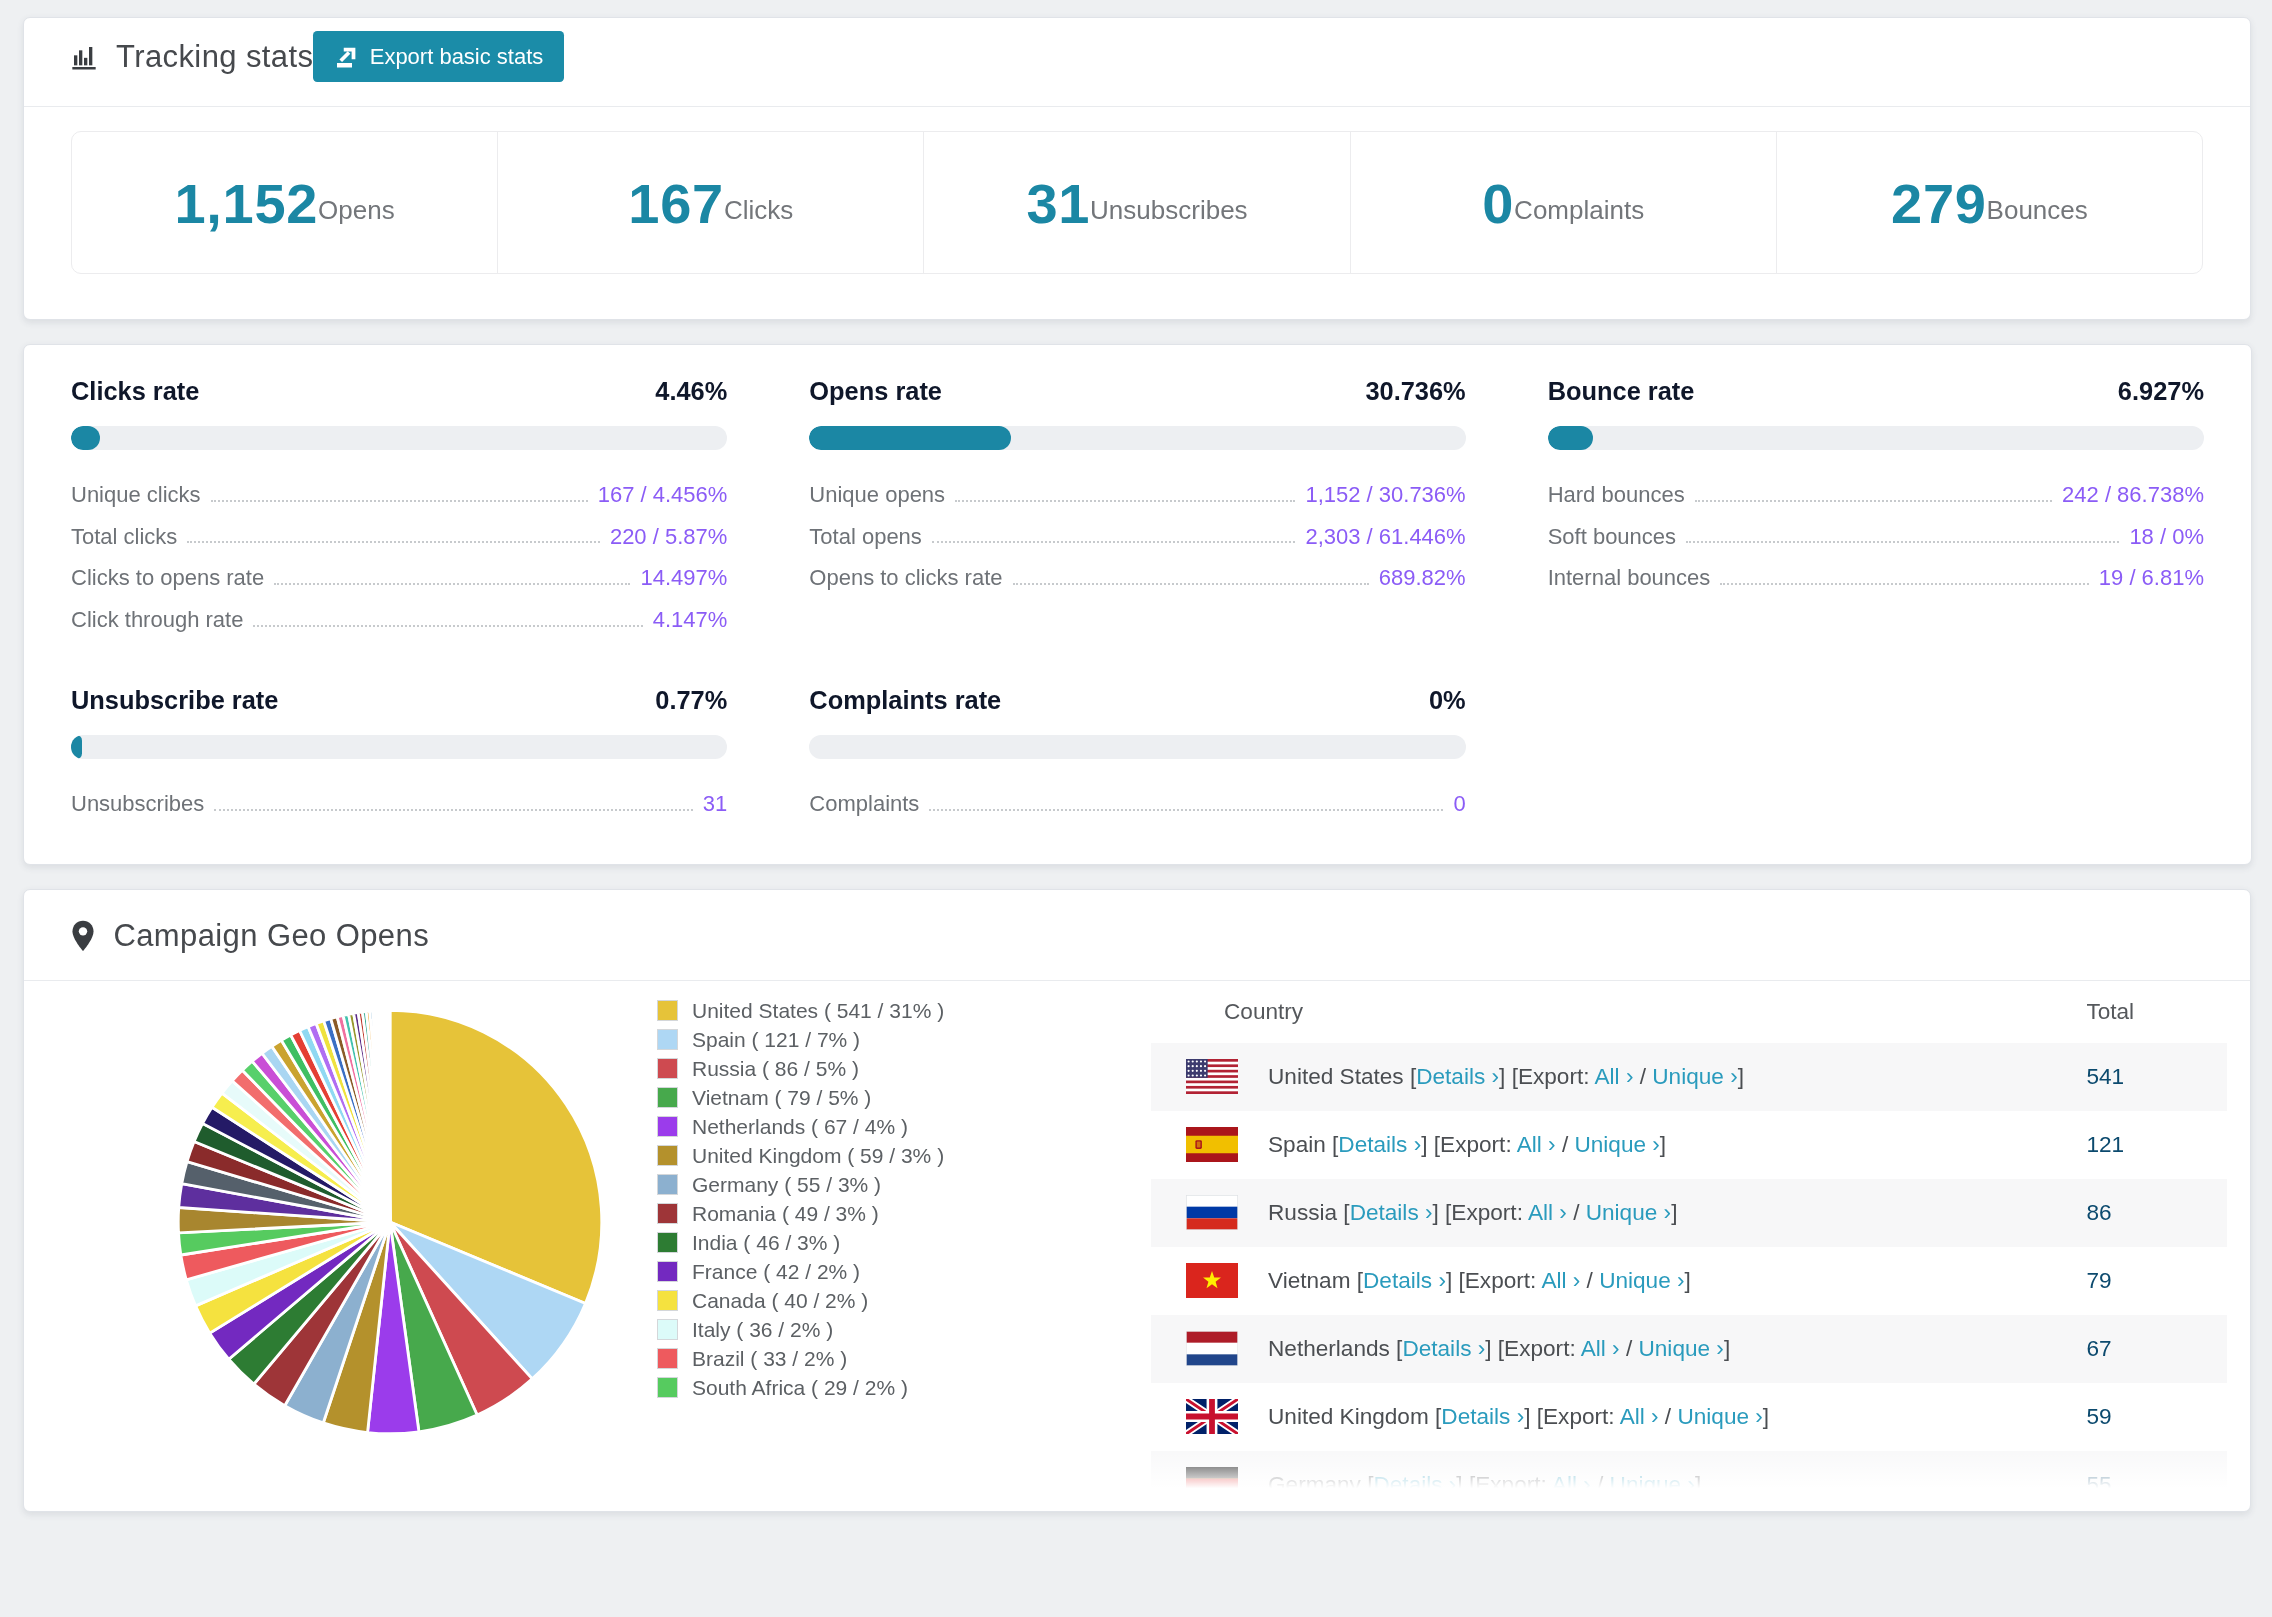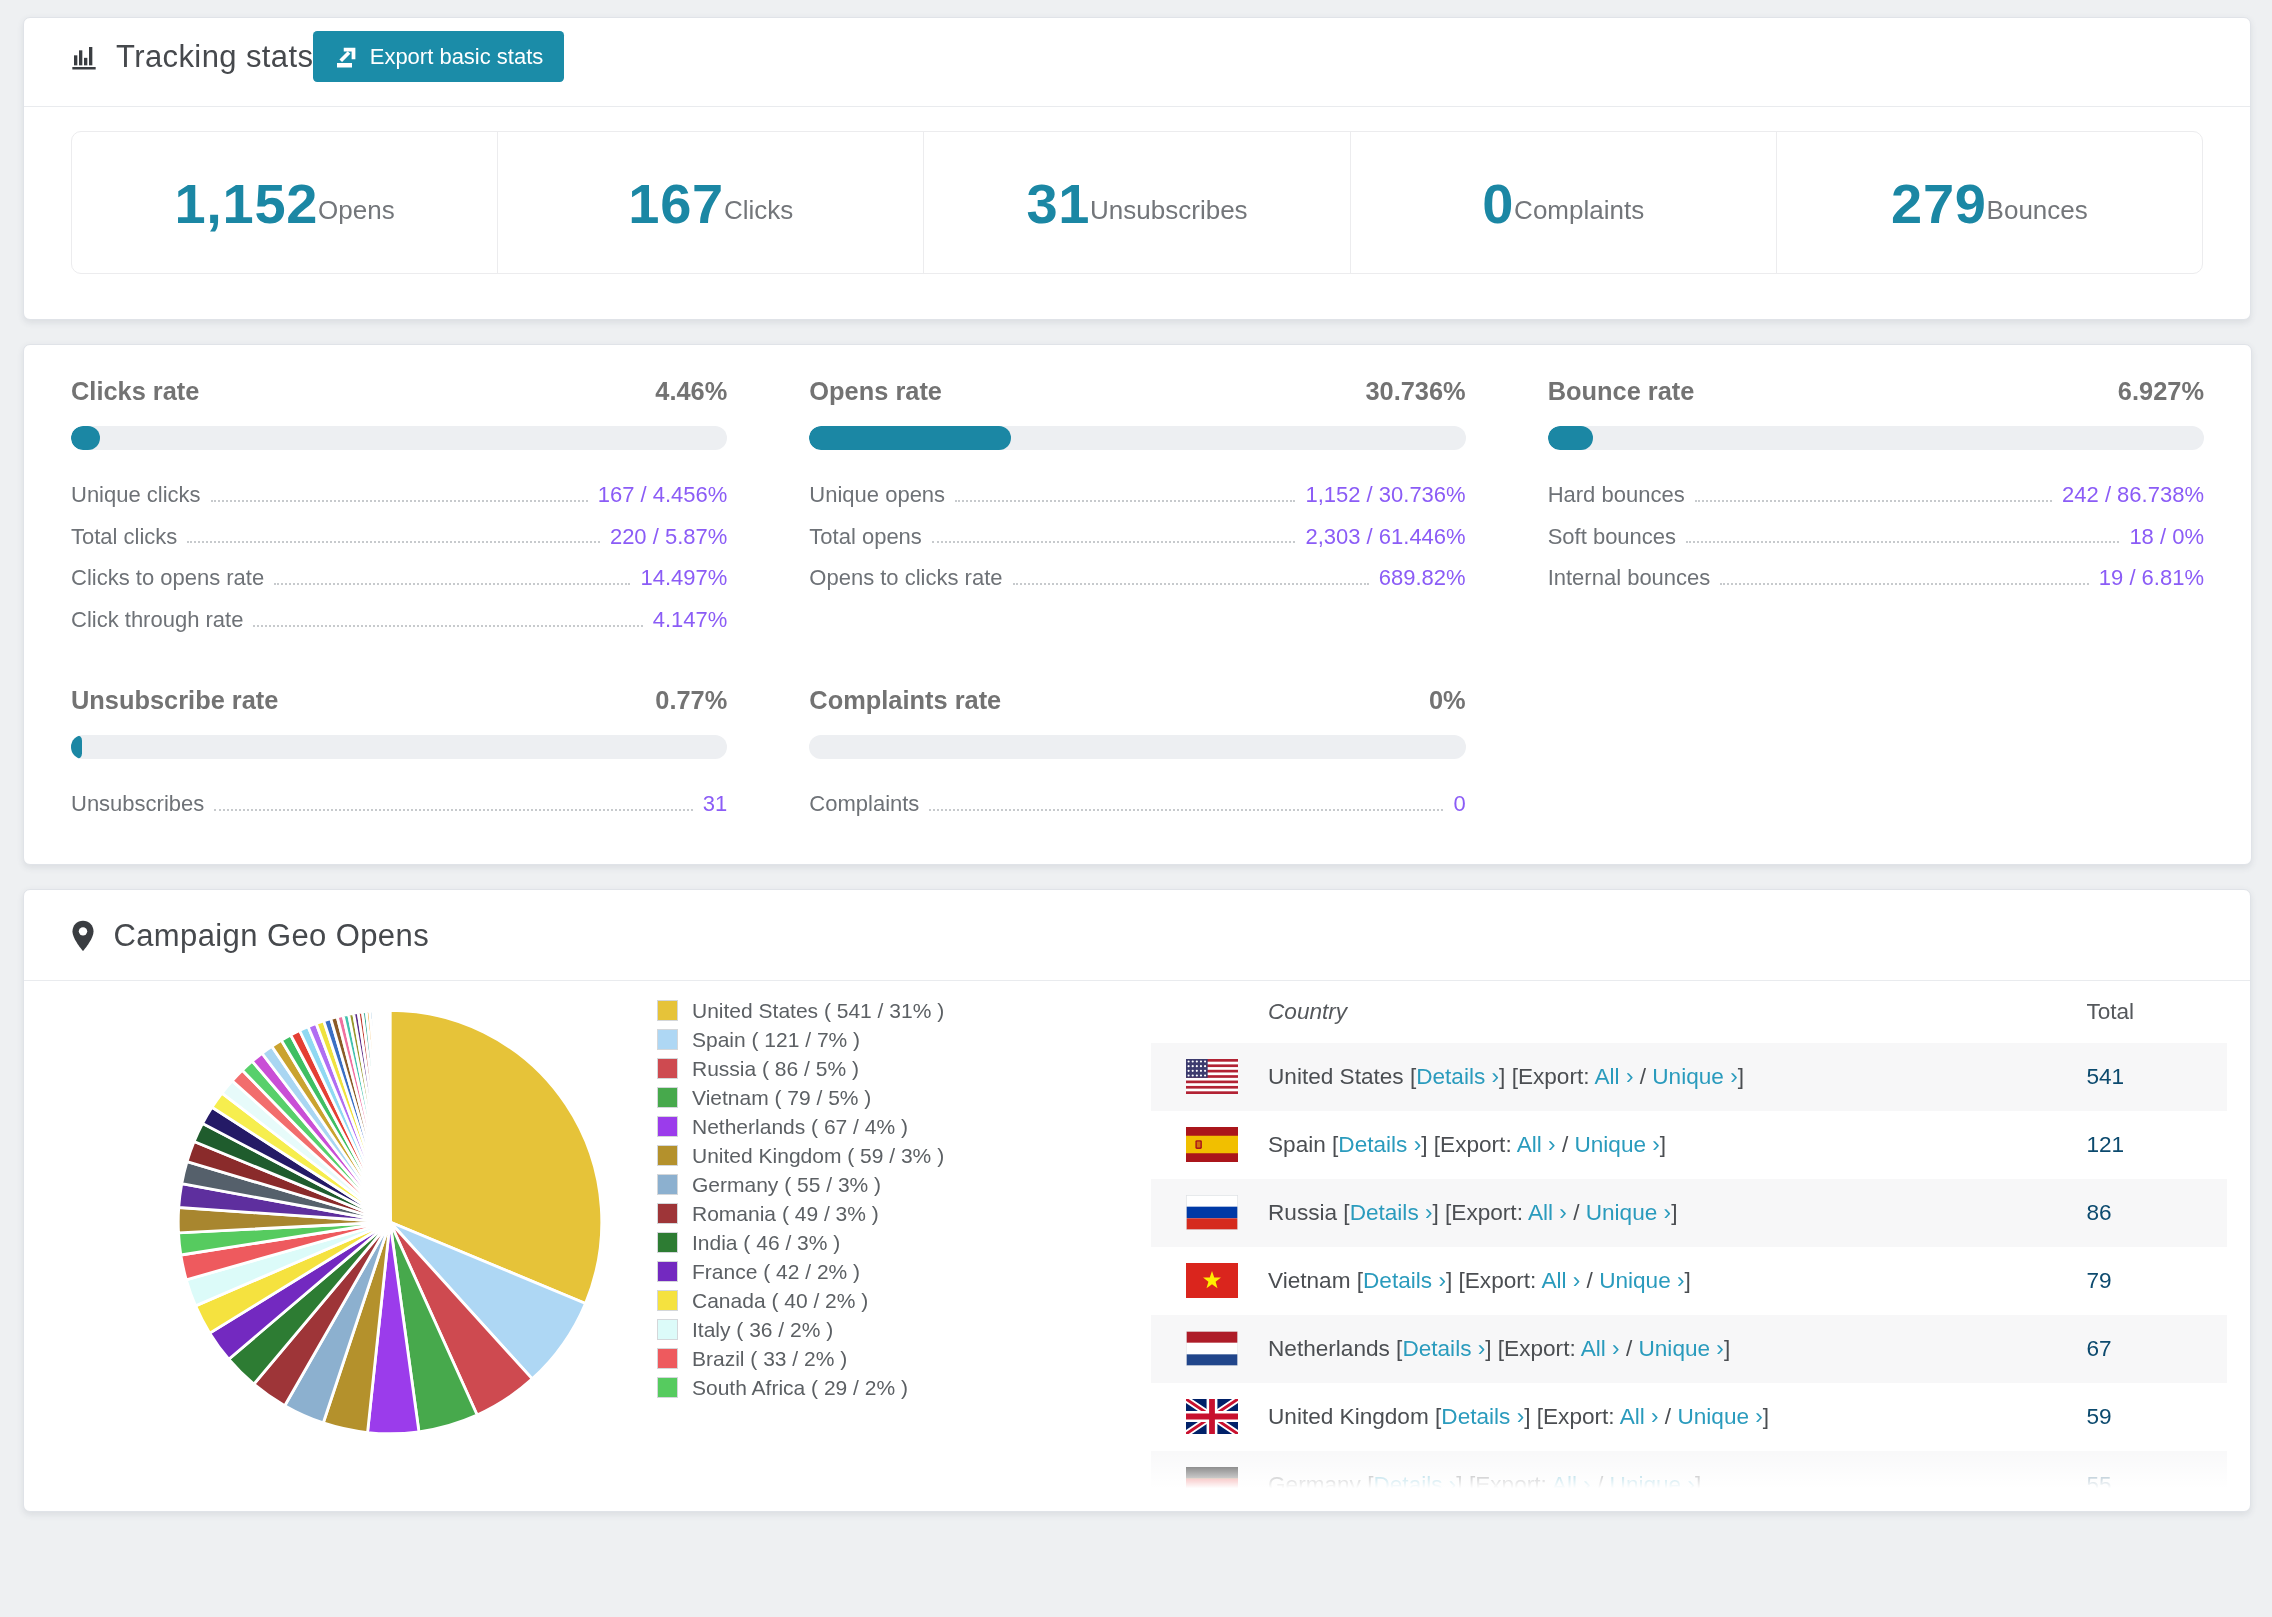--- a/index.html
+++ b/index.html
@@ -32,42 +32,42 @@
   }
   .stat-box{flex:1;display:flex;flex-direction:row;justify-content:center;align-items:center;
     padding:44px 0 41px;border-right:0.7px solid #ececee;}
   .stat-box:last-child{border-right:none;}
   .stat-value{font-size:56px;font-weight:bold;color:#1b87a4;letter-spacing:0.7px;line-height:1;}
   .stat-label{font-size:26px;color:#73767a;margin-top:12.7px;}
   
   .card-rates{padding:32px 47px 41px;width:2133px;}
   .rates-grid{display:grid;grid-template-columns:repeat(3,1fr);column-gap:82px;row-gap:47px;}
   .rate-head{display:flex;justify-content:space-between;align-items:baseline;}
-  .rate-title,.rate-value{font-size:25.4px;font-weight:bold;color:#737373;}
+  .rate-title,.rate-value{font-size:25.4px;font-weight:bold;color:#0f172a;}
   .bar-track{height:24px;border-radius:12px;background:#edeff2;margin-top:20px;overflow:hidden;}
   .bar-fill{height:100%;border-radius:12px;background:#1b87a4;}
   .rate-rows{margin-top:22.6px;}
   .d-row{display:flex;align-items:flex-end;padding:9.2px 0 6.4px;}
   .d-label{font-size:22px;color:#6e7277;white-space:nowrap;}
   .leader{flex:1;border-bottom:2.1px dotted #c7cacd;margin:0 10px 6.4px;}
   .d-value{font-size:22px;color:#8b5cf6;white-space:nowrap;}
   
   .card-geo{height:621px;overflow:hidden;margin-bottom:0;}
   .geo-head{justify-content:flex-start;gap:18.4px;padding:28px 34px 25.4px 47px;}
   .geo-body{display:flex;align-items:flex-start;padding-left:47px;height:518px;overflow:hidden;}
   .pie-wrap{width:586px;flex:none;padding-top:8.5px;}
   .pie-wrap svg{display:block;margin-left:79px;}
   .legend{width:494px;flex:none;padding-top:15.5px;box-sizing:border-box;padding-right:134px;}
   .legend-item{display:flex;align-items:center;gap:14px;height:29px;}
   .legend-swatch{width:21px;height:21px;flex:none;border:1.4px solid #d4d7da;box-sizing:border-box;}
   .legend-label{font-size:21px;color:#5c6064;white-space:nowrap;}
   .geo-table{flex:1;margin-right:22.6px;}
   .geo-thead{display:flex;align-items:center;height:62px;padding-left:35px;}
   .geo-th{font-size:22.6px;color:#55585c;}
-  .geo-th-country{flex:1;margin-left:82px;font-style:italic;}
+  .geo-th-country{flex:1;margin-left:38px;}
   .geo-th-total{width:141px;flex:none;}
   .geo-row{display:flex;align-items:center;height:68px;padding-left:35px;}
   .geo-row.striped{background:#f7f7f8;}
   .geo-flag{width:52px;height:35px;flex:none;margin-right:30px;font-size:0;}
   .geo-country{flex:1;font-size:22.6px;color:#4b4e52;white-space:nowrap;}
   .geo-total{width:141px;flex:none;font-size:22.6px;color:#0c4a6e;}
   .geo-country a{color:#2a9bbd;text-decoration:none;}
   .geo-country .bracket,.geo-country .plain{color:#4b4e52;}
   .fade{position:absolute;left:0.7px;right:0.7px;bottom:0.7px;height:71px;z-index:5;
     background:linear-gradient(180deg,rgba(255,255,255,0) 0%,#ffffff 68%);

